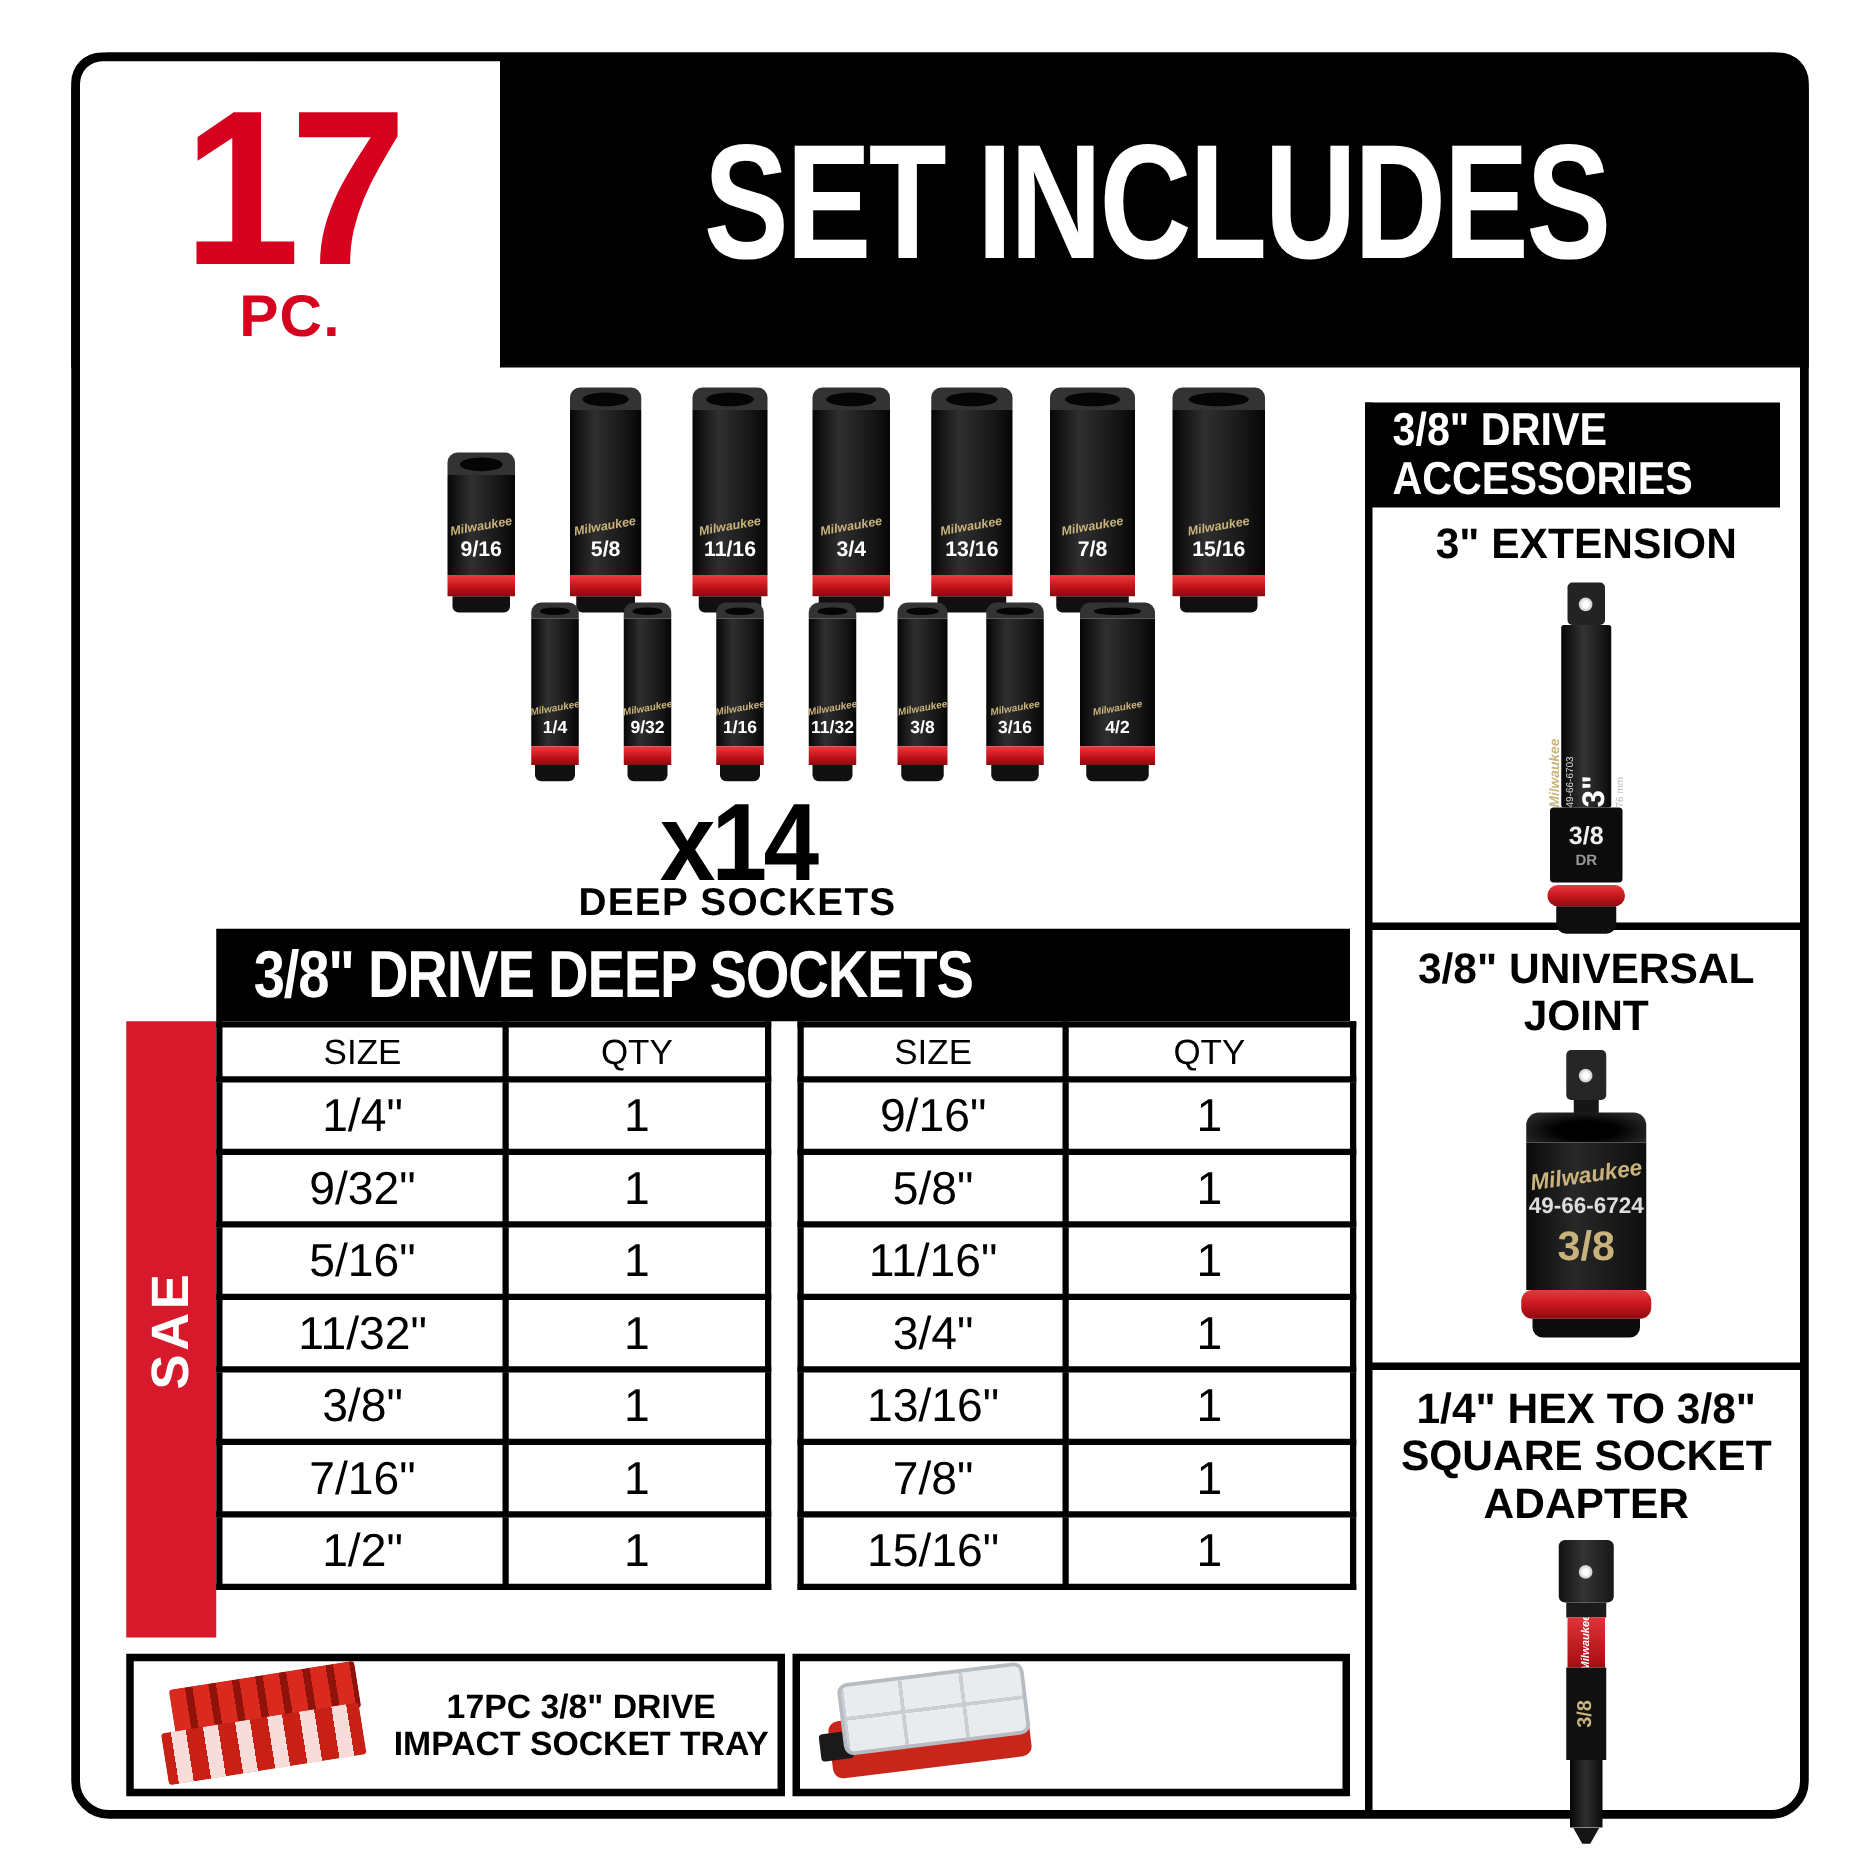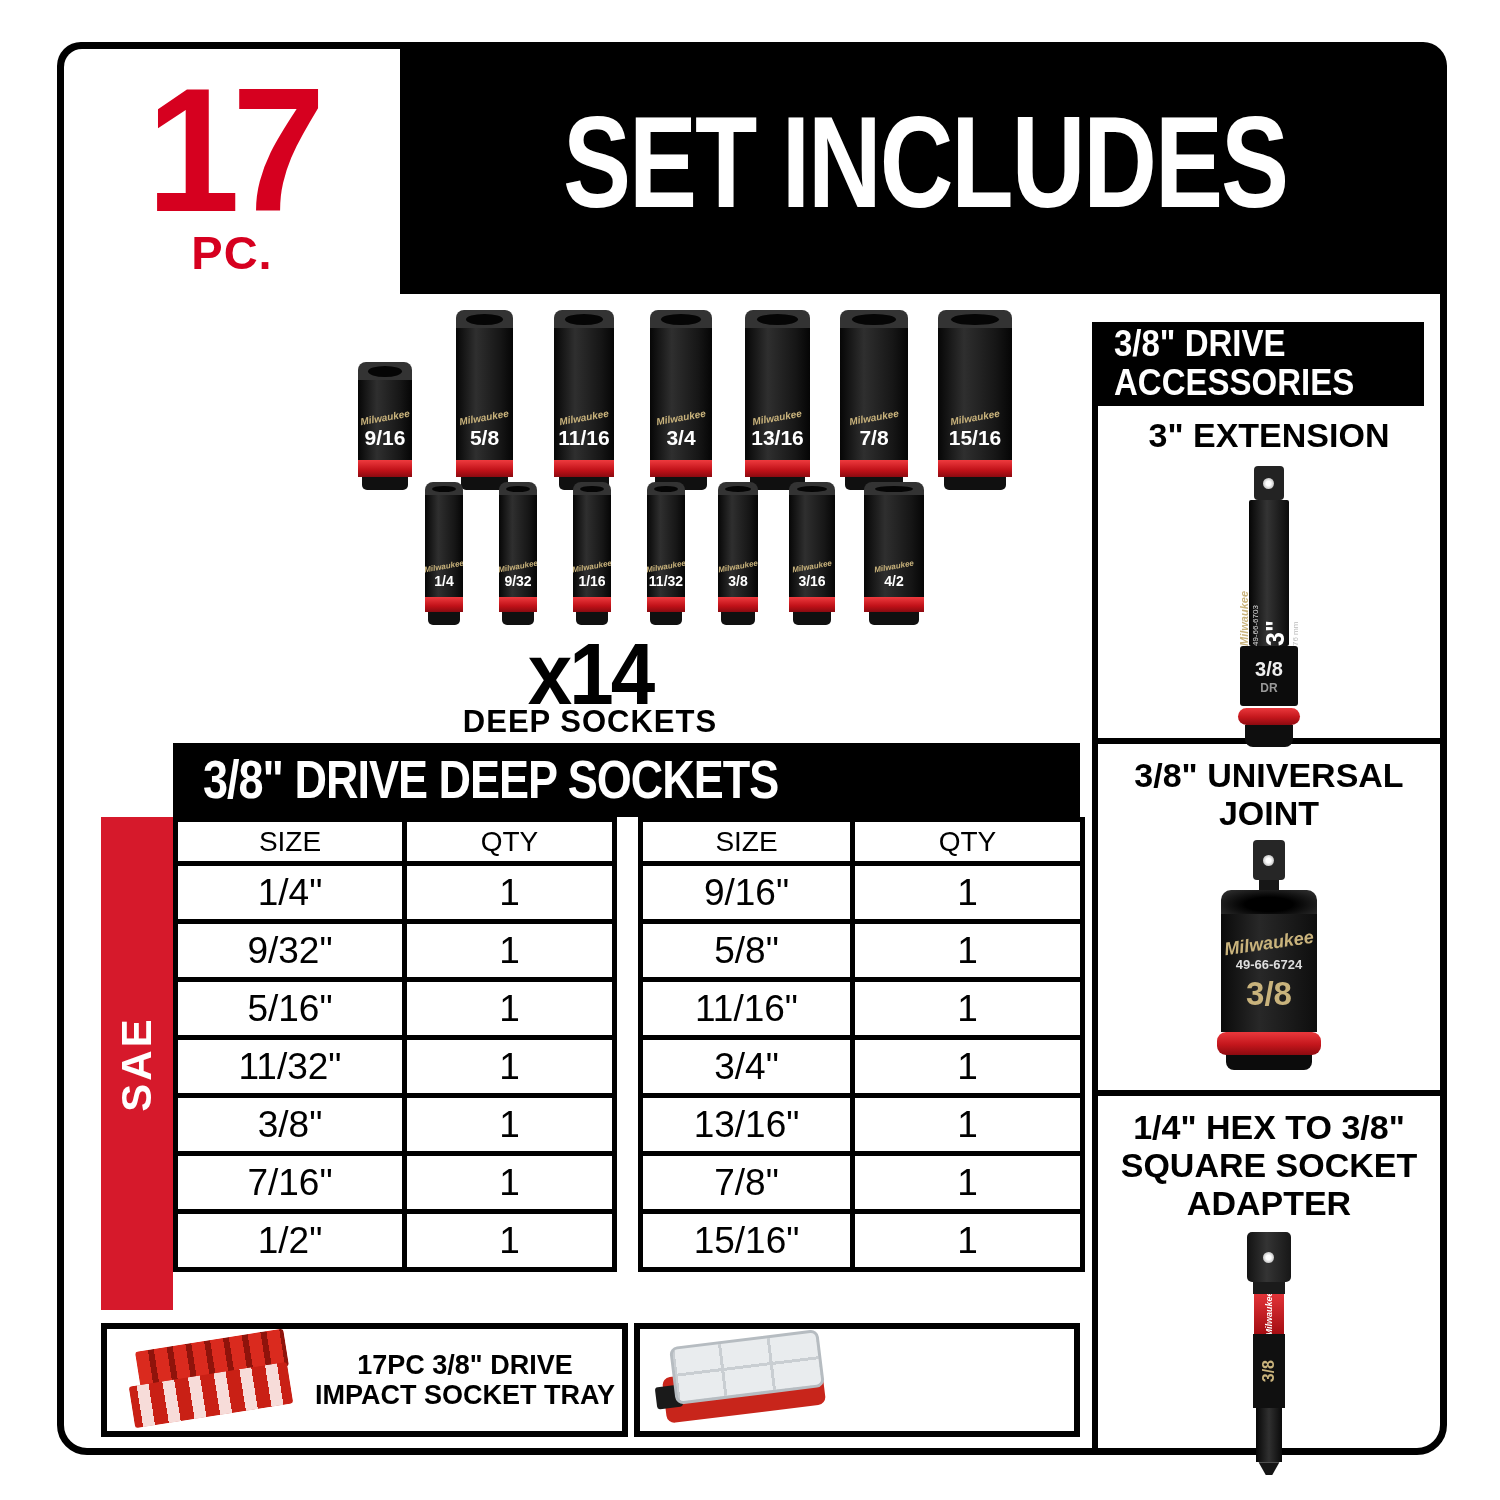--- a/index.html
+++ b/index.html
@@ -25,21 +25,21 @@
   .sock { position: absolute; display: flex; flex-direction: column; }
   .cap { height: 18px; background: #333; border-radius: 8px 8px 0 0; position: relative; }
   .cap::after { content: ""; position: absolute; left: 18%; right: 18%; top: 4px; bottom: 3px;
                 background: #050505; border-radius: 50%; }
   .bod { flex: 1; background: linear-gradient(90deg,#060606,#2f2f2f 35%,#161616 78%,#050505);
          display: flex; flex-direction: column; justify-content: flex-end; align-items: center;
          overflow: hidden; }
   .mscript { color: #c9b37c; font-style: italic; font-weight: bold; font-size: 10px;
              transform: rotate(-10deg); }
   .row2 .mscript { font-size: 8px; }
-  .psize { color: #fff; font-weight: bold; font-size: 21px; margin: 3px 0 10px; white-space: nowrap; }
+  .psize { color: #fff; font-weight: bold; font-size: 17px; margin: 3px 0 10px; white-space: nowrap; }
   .row2 .psize { font-size: 14px; margin: 2px 0 8px; }
   .row2 .cap { height: 13px; }
   .band { height: 17px; background: linear-gradient(180deg,#ee3a3e,#c01118 60%,#8a0a10); }
   .row2 .band { height: 15px; }
   .stail { height: 13px; width: 84%; margin: 0 auto; background: #101010; border-radius: 0 0 5px 5px; }
 
   .x14 { position: absolute; left: 390px; top: 628px; width: 400px; text-align: center; }
   .x14 span { display: inline-block; font-size: 80px; font-weight: bold; letter-spacing: -3px;
               transform: scaleY(1.1); }
   .deepcap { position: absolute; left: 340px; top: 704px; width: 500px; text-align: center;
@@ -118,21 +118,21 @@
 
   .uj { margin-top: 8px; }
   .uj-nub { width: 32px; height: 40px; background: #262626; border-radius: 4px; position: relative; z-index: 2; }
   .uj-neck { width: 20px; height: 14px; background: #161616; }
   .uj-cup { width: 96px; height: 24px; border-radius: 10px 10px 0 0; margin-top: -4px;
             background: radial-gradient(ellipse at 50% 60%, #000 35%, #2d2d2d 90%); }
   .uj-body { width: 96px; height: 118px; background: linear-gradient(90deg,#0a0a0a,#282828 40%,#0e0e0e);
              display: flex; flex-direction: column; align-items: center; justify-content: center; gap: 3px; }
   .uj-script { color: #c9b37c; font-style: italic; font-weight: bold; font-size: 18px;
                transform: rotate(-8deg); }
-  .uj-part { color: #ddd; font-size: 13px; font-weight: bold; }
+  .uj-part { color: #ddd; font-size: 18px; font-weight: bold; }
   .uj-size { color: #c9b37c; font-weight: bold; font-size: 33px; }
   .uj-ring { width: 104px; height: 23px; }
   .uj-base { width: 86px; height: 15px; background: #0c0c0c; border-radius: 0 0 8px 8px; }
 
   .ad { margin-top: 10px; }
   .ad-nub { width: 44px; height: 50px; background: linear-gradient(90deg,#121212,#343434 45%,#171717);
             border-radius: 5px; position: relative; }
   .ad-taper { width: 32px; height: 12px; background: #1b1b1b; }
   .ad-band { width: 30px; height: 40px; background: linear-gradient(180deg,#e23338,#a40d12);
              display: flex; align-items: center; justify-content: center; overflow: hidden; }

